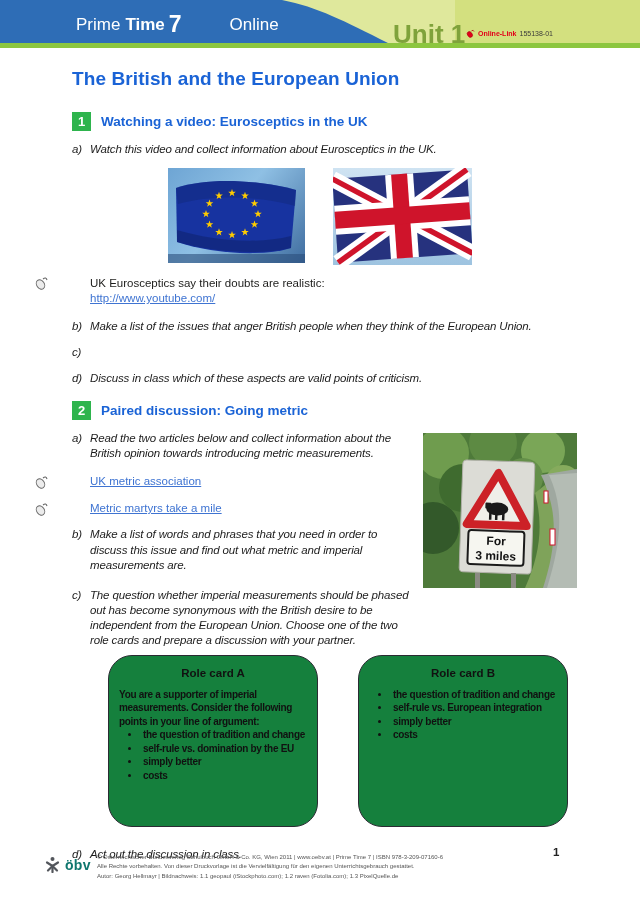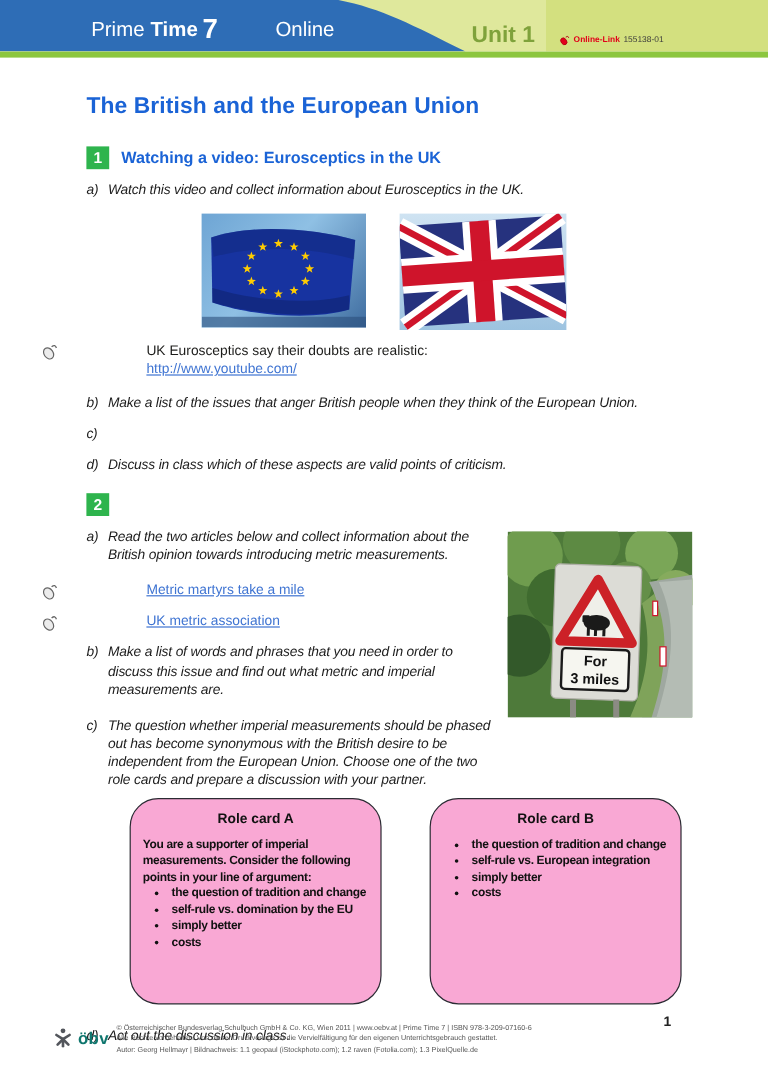--- a/index.html
+++ b/index.html
@@ -14,59 +14,59 @@
   .header { position:absolute; top:0; left:0; width:640px; height:48px; }
   .hdr-green-a { position:absolute; left:0; top:0; width:455px; height:43px; background:#dfe89c; }
   .hdr-green-b { position:absolute; left:455px; top:0; width:185px; height:43px; background:#d3e07f; }
   .hdr-blue-svg { position:absolute; left:0; top:0; }
   .hdr-stripe { position:absolute; left:0; top:43px; width:640px; height:5px; background:#8cc63f; }
   .brand { position:absolute; left:76px; top:11px; display:flex; align-items:center; color:#fff; }
   .brand .b-prime { font-size:17px; font-weight:normal; }
   .brand .b-time  { font-size:17px; font-weight:bold; margin-left:5px; }
   .brand .b-seven { font-size:23px; font-weight:bold; margin-left:4px; }
   .brand .b-online{ font-size:17px; font-weight:normal; margin-left:48px; }
-  .unit { position:absolute; left:393px; top:19px; font-size:19px; font-weight:bold; color:#7fa23b; }
+  .unit { position:absolute; left:393px; top:19px; font-size:26px; font-weight:bold; color:#7fa23b; }
   .online-link { position:absolute; left:466px; top:29px; display:flex; align-items:center; gap:3px; }
   .online-link .ol-label { font-size:7px; font-weight:bold; color:#e2001a; }
   .online-link .ol-code  { font-size:7px; color:#3a3a3a; }
 
   
   .content { position:absolute; top:48px; left:0; width:640px; padding:0 72px; }
-  .doc-title { margin-top:30px; font-size:19px; font-weight:bold; color:#1a63d6; letter-spacing:.1px; }
+  .doc-title { margin-top:20px; font-size:19px; font-weight:bold; color:#1a63d6; letter-spacing:.1px; }
 
   .sec-row { display:flex; align-items:center; gap:10px; margin-top:22px; }
   .sec-row.tight { margin-top:15px; }
   .badge { width:19px; height:19px; background:#2eb44d; color:#fff; font-weight:bold; font-size:13px;
            display:flex; align-items:center; justify-content:center; flex-shrink:0; }
   .sec-title { color:#1a63d6; font-weight:bold; font-size:13.5px; }
 
   .item { display:flex; margin-top:11px; font-style:italic; font-size:11.5px; line-height:1.32;
           color:#1c1c1c; letter-spacing:-.15px; }
   .item .lbl { width:18px; flex-shrink:0; }
   .item.upright, .upright { font-style:normal; letter-spacing:0; }
 
-  .linkrow { position:relative; margin-top:13px; display:flex;gap:32px; }
+  .linkrow { position:relative; margin-top:13px; display:flex; }
   .linkrow .lbl { width:18px; flex-shrink:0; }
   .micon { position:absolute; left:-37px; top:0; }
   a.bluelink { color:#3f74d2; text-decoration:underline; font-size:11.5px; font-style:normal; }
 
   
   .flags { margin-top:11px; display:flex; justify-content:center; gap:28px; }
   .flag-box { position:relative; overflow:hidden; }
   .flag-eu { width:137px; height:95px; background:linear-gradient(130deg,#6ea5d4 0%,#8fc0e4 45%,#3f6da0 100%); }
   .flag-uk { width:139px; height:97px; background:linear-gradient(180deg,#cfe3f2,#9dc3e0); }
 
   
   .photo { float:right; width:154px; height:155px; margin:2px -9px 6px 10px; position:relative; }
   .s2wrap::after { content:""; display:block; clear:both; }
 
   
   .cards { display:flex; margin-top:6px; padding-left:36px; gap:40px; }
   .card { width:211px; min-height:172px; border:1.5px solid #2b2b33; border-radius:24px;
-          background:#f9a8d4; padding:11px 10px 12px; }
+          background:#15803d; padding:11px 10px 12px; }
   .card-title { text-align:center; font-weight:bold; font-size:11.5px; color:#111; margin-bottom:9px; }
   .card-body { font-size:10px; font-weight:bold; letter-spacing:-.3px; line-height:1.35; color:#111; }
   .card ul { margin:0; padding-left:22px; }
   .card li { padding-left:2px; }
   .card li:nth-child(2) { white-space:nowrap; }
 
   .act-item { margin-top:20px; }
 
   
   .footer-logo { position:absolute; left:44px; top:856px; display:flex; align-items:center; gap:4px; }
@@ -184,20 +184,21 @@
     <div class="item">
       <span class="lbl">c)</span>
     </div>
     <div class="item">
       <span class="lbl">d)</span>
       <span>Discuss in class which of these aspects are valid points of criticism.</span>
     </div>
 
     <div class="sec-row tight">
       <div class="badge">2</div>
+      <div class="sec-title">Paired discussion: Going metric</div>
     </div>
 
     <div class="s2wrap">
 
       <div class="photo">
         <svg width="154" height="155" viewBox="0 0 154 155">
           <rect width="154" height="155" fill="#4e7a3a"></rect>
           <circle cx="20" cy="20" r="26" fill="#6f9c4e"></circle>
           <circle cx="70" cy="10" r="24" fill="#5d8a43"></circle>
           <circle cx="120" cy="18" r="22" fill="#7aa657"></circle>
@@ -227,40 +228,40 @@
           <rect x="52" y="140" width="5" height="15" fill="#8b8b83"></rect>
           <rect x="88" y="140" width="5" height="15" fill="#8b8b83"></rect>
         </svg>
       </div>
 
       <div class="item">
         <span class="lbl">a)</span>
         <span>Read the two articles below and collect information about the British opinion towards introducing metric measurements.</span>
       </div>
 
+      <div class="linkrow" style="margin-top:14px;">
+        <span class="micon">
+          <svg width="13" height="14" viewBox="0 0 13 14">
+            <ellipse cx="5.5" cy="8.5" rx="3.8" ry="5" transform="rotate(-35 5.5 8.5)" fill="#ececec" stroke="#666" stroke-width="1"></ellipse>
+            <path d="M8 3 Q11 0.5 12 4" fill="none" stroke="#666" stroke-width="1.1"></path>
+          </svg>
+        </span>
+        <span class="lbl"></span>
+        <a href="#" class="bluelink">UK metric association</a>
+      </div>
+
       <div class="linkrow" style="margin-top:15px;">
         <span class="micon">
           <svg width="13" height="14" viewBox="0 0 13 14">
             <ellipse cx="5.5" cy="8.5" rx="3.8" ry="5" transform="rotate(-35 5.5 8.5)" fill="#ececec" stroke="#666" stroke-width="1"></ellipse>
             <path d="M8 3 Q11 0.5 12 4" fill="none" stroke="#666" stroke-width="1.1"></path>
           </svg>
         </span>
         <span class="lbl"></span>
         <a href="#" class="bluelink">Metric martyrs take a mile</a>
-      </div>
-
-      <div class="linkrow" style="margin-top:14px;">
-        <span class="micon">
-          <svg width="13" height="14" viewBox="0 0 13 14">
-            <ellipse cx="5.5" cy="8.5" rx="3.8" ry="5" transform="rotate(-35 5.5 8.5)" fill="#ececec" stroke="#666" stroke-width="1"></ellipse>
-            <path d="M8 3 Q11 0.5 12 4" fill="none" stroke="#666" stroke-width="1.1"></path>
-          </svg>
-        </span>
-        <span class="lbl"></span>
-        <a href="#" class="bluelink">UK metric association</a>
       </div>
 
       <div class="item" style="margin-top:13px;">
         <span class="lbl">b)</span>
         <span>Make a list of words and phrases that you need in order to discuss this issue and find out what metric and imperial measurements are.</span>
       </div>
 
       <div class="item" style="margin-top:15px;">
         <span class="lbl">c)</span>
         <span>The question whether imperial measurements should be phased out has become synonymous with the British desire to be independent from the European Union. Choose one of the two role cards and prepare a discussion with your partner.</span>

